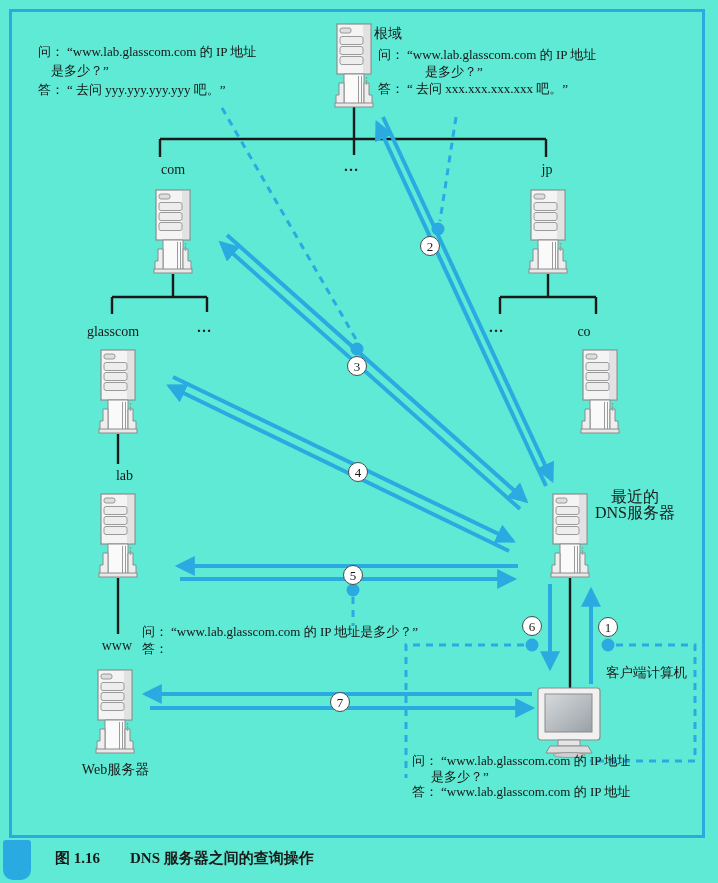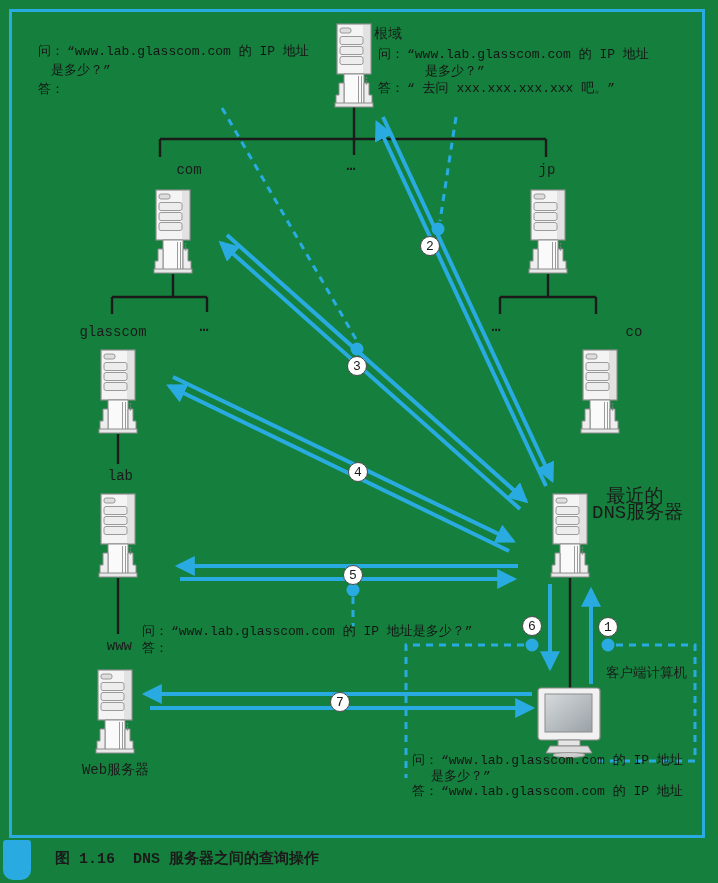--- a/index.html
+++ b/index.html
@@ -1,36 +1,36 @@
 <!DOCTYPE html>
 <html style="--accent: #29abe2; --ink: #1a1a1a;"><head>
 <meta charset="utf-8">
 <style>
   :root{ --accent:#29abe2; --ink:#1a1a1a; }
   html,body{margin:0;padding:0;background:#fff;}
-  #stage{position:relative;width:718px;height:883px;background:#15803d;overflow:hidden;
-         font-family:Liberation Mono, monospace;color:var(--ink);}
+  #stage{position:relative;width:718px;height:883px;background:#5eead4;overflow:hidden;
+         font-family:Liberation Serif, serif;color:var(--ink);}
   #frame{position:absolute;left:9px;top:9px;width:696px;height:829px;
          border:3px solid var(--accent);box-sizing:border-box;}
   #diagram-svg{position:absolute;left:0;top:0;}
   .bk{stroke:#1a1a1a;stroke-width:2.4;fill:none;}
   .ar{stroke:var(--accent);stroke-width:4;fill:none;marker-end:url(#ah);}
   .dl{stroke:var(--accent);stroke-width:3;fill:none;stroke-dasharray:7 6;}
   .dot{fill:var(--accent);}
   #ah path{fill:var(--accent);}
   .lab{position:absolute;font-size:14px;white-space:nowrap;}
   .ctr{text-align:center;}
   .ell{font-weight:bold;font-size:15px;letter-spacing:2px;}
   .step{position:absolute;width:20px;height:20px;border:1.4px solid #4a4a4a;border-radius:50%;
         background:#fff;font-size:13px;line-height:19px;text-align:center;box-sizing:border-box;}
   .qa{position:absolute;font-size:13px;line-height:17px;white-space:nowrap;color:#151515;}
   .qa .row{display:flex;}
   .qa .lbl{flex:none;margin-right:3px;}
   #caption{position:absolute;left:55px;top:849px;font-size:15px;font-weight:bold;white-space:nowrap;}
-  #caption .ttl{margin-left:18px;}
+  #caption .ttl{margin-left:30px;}
   #caption-tab{position:absolute;left:3px;top:840px;width:28px;height:40px;background:var(--accent);
         border-radius:3px 3px 10px 10px;}
 </style>
 </head>
 <body>
 
 <div id="stage">
   <div id="frame"></div>
 
   <svg id="diagram-svg" width="718" height="883" viewBox="0 0 718 883">
@@ -104,31 +104,31 @@
     <use href="#srv" x="526" y="190"></use>
     <use href="#srv" x="96" y="350"></use>
     <use href="#srv" x="578" y="350"></use>
     <use href="#srv" x="96" y="494"></use>
     <use href="#srv" x="548" y="494"></use>
     <use href="#srv" x="93" y="670"></use>
     <use href="#pc" x="538" y="688"></use>
   </svg>
 
   <div class="lab" style="left:374px;top:25px;">根域</div>
-  <div class="lab ctr" style="left:155px;top:162px;width:36px;margin-left:16px;">com</div>
+  <div class="lab ctr" style="left:155px;top:162px;width:36px;">com</div>
   <div class="lab ctr ell" style="left:334px;top:158px;width:36px;">…</div>
   <div class="lab ctr" style="left:529px;top:162px;width:36px;">jp</div>
   <div class="lab ctr" style="left:73px;top:324px;width:80px;">glasscom</div>
   <div class="lab ctr ell" style="left:187px;top:319px;width:36px;">…</div>
   <div class="lab ctr ell" style="left:479px;top:319px;width:36px;">…</div>
-  <div class="lab ctr" style="left:616px;top:324px;width:36px;">co</div>
+  <div class="lab ctr" style="left:566px;top:324px;width:36px;">co</div>
   <div class="lab ctr" style="left:93px;top:468px;width:40px;text-align:right;">lab</div>
   <div class="lab ctr" style="left:92px;top:638px;width:40px;text-align:right;">www</div>
   <div class="lab ctr" style="left:58px;top:761px;width:115px;">Web服务器</div>
-  <div class="lab ctr" style="left:592px;top:489px;width:86px;font-size:19px;line-height:16px;">
+  <div class="lab ctr" style="left:592px;top:489px;width:86px;font-size:16px;line-height:16px;">
     <div>最近的</div>
     <div>DNS服务器</div>
   </div>
   <div class="lab" style="left:606px;top:664px;font-size:13.5px;">客户端计算机</div>
 
   <div class="step" style="left:598px;top:617px;">1</div>
   <div class="step" style="left:420px;top:236px;">2</div>
   <div class="step" style="left:347px;top:356px;">3</div>
   <div class="step" style="left:348px;top:462px;">4</div>
   <div class="step" style="left:343px;top:565px;">5</div>
@@ -138,20 +138,21 @@
   <div class="qa" style="left:38px;top:42px;line-height:19px;">
     <div class="row">
       <span class="lbl">问：</span>
       <span>“www.lab.glasscom.com 的 IP 地址</span>
     </div>
     <div class="row" style="padding-left:13px;">
       <span>是多少？”</span>
     </div>
     <div class="row">
       <span class="lbl">答：</span>
+      <span>“ 去问 yyy.yyy.yyy.yyy 吧。”</span>
     </div>
   </div>
 
   <div class="qa" style="left:378px;top:46px;">
     <div class="row">
       <span class="lbl">问：</span>
       <span>“www.lab.glasscom.com 的 IP 地址</span>
     </div>
     <div class="row" style="padding-left:47px;">
       <span>是多少？”</span>

